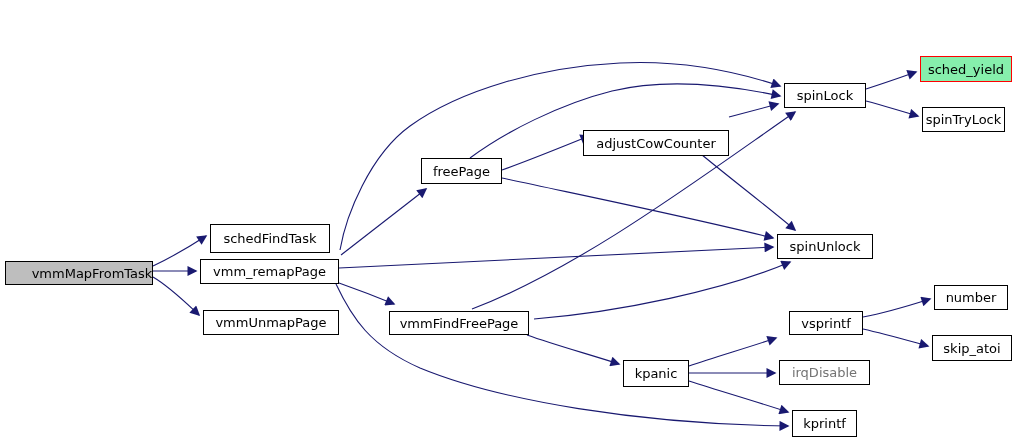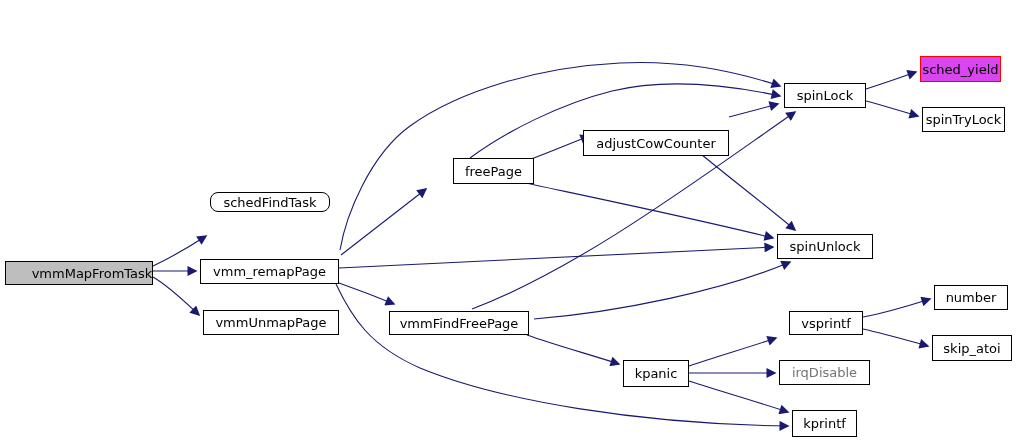--- a/index.html
+++ b/index.html
@@ -78,42 +78,42 @@
         <path d="M866,89 C885,83 899,78 916,72" class="edge" stroke="#191970" marker-end="url(#arrowhead)"></path>
         <path d="M866,101 C885,106 900,111 918,116" class="edge" stroke="#191970" marker-end="url(#arrowhead)"></path>
         <path d="M863,317 C885,313 908,306 930,299" class="edge" stroke="#191970" marker-end="url(#arrowhead)"></path>
         <path d="M863,329 C885,334 906,340 928,346" class="edge" stroke="#191970" marker-end="url(#arrowhead)"></path>
       </g>
   </svg>
   <div id="node-layer">
       <div class="node root" style="left: 5px; top: 261px; width: 148px; height: 24px; background: rgb(190, 190, 190); border-color: rgb(0, 0, 0); color: rgb(0, 0, 0);">
         <span>vmmMapFromTask</span>
       </div>
-      <div class="node" style="left: 210px; top: 192px; width: 120px; height: 20px; background: rgb(255, 255, 255); border-color: rgb(0, 0, 0); color: rgb(0, 0, 0); border-radius: 8px;">
+      <div class="node" style="left: 210px; top: 224px; width: 120px; height: 29px; background: rgb(255, 255, 255); border-color: rgb(0, 0, 0); color: rgb(0, 0, 0);">
         <span>schedFindTask</span>
       </div>
       <div class="node" style="left: 200px; top: 259px; width: 139px; height: 25px; background: rgb(255, 255, 255); border-color: rgb(0, 0, 0); color: rgb(0, 0, 0);">
         <span>vmm_remapPage</span>
       </div>
       <div class="node" style="left: 203px; top: 310px; width: 136px; height: 25px; background: rgb(255, 255, 255); border-color: rgb(0, 0, 0); color: rgb(0, 0, 0);">
         <span>vmmUnmapPage</span>
       </div>
-      <div class="node" style="left: 421px; top: 158px; width: 81px; height: 26px; background: rgb(255, 255, 255); border-color: rgb(0, 0, 0); color: rgb(0, 0, 0); margin-left: 32px;">
+      <div class="node" style="left: 421px; top: 158px; width: 81px; height: 26px; background: rgb(255, 255, 255); border-color: rgb(0, 0, 0); color: rgb(0, 0, 0);">
         <span>freePage</span>
       </div>
       <div class="node" style="left: 583px; top: 107px; width: 146px; height: 26px; background: rgb(255, 255, 255); border-color: rgb(0, 0, 0); color: rgb(0, 0, 0); margin-top: 23px;">
         <span>adjustCowCounter</span>
       </div>
       <div class="node" style="left: 389px; top: 311px; width: 140px; height: 24px; background: rgb(255, 255, 255); border-color: rgb(0, 0, 0); color: rgb(0, 0, 0);">
         <span>vmmFindFreePage</span>
       </div>
       <div class="node" style="left: 784px; top: 83px; width: 82px; height: 25px; background: rgb(255, 255, 255); border-color: rgb(0, 0, 0); color: rgb(0, 0, 0);">
         <span>spinLock</span>
       </div>
-      <div class="node" style="left: 920px; top: 56px; width: 81px; height: 26px; background: #d946ef; border-color: rgb(255, 0, 0); color: rgb(0, 0, 0);">
+      <div class="node" style="left: 920px; top: 56px; width: 92px; height: 26px; background: #86efac; border-color: rgb(255, 0, 0); color: rgb(0, 0, 0);">
         <span>sched_yield</span>
       </div>
       <div class="node" style="left: 922px; top: 107px; width: 83px; height: 25px; background: rgb(255, 255, 255); border-color: rgb(0, 0, 0); color: rgb(0, 0, 0);">
         <span>spinTryLock</span>
       </div>
       <div class="node" style="left: 777px; top: 234px; width: 96px; height: 25px; background: rgb(255, 255, 255); border-color: rgb(0, 0, 0); color: rgb(0, 0, 0);">
         <span>spinUnlock</span>
       </div>
       <div class="node" style="left: 789px; top: 311px; width: 74px; height: 24px; background: rgb(255, 255, 255); border-color: rgb(0, 0, 0); color: rgb(0, 0, 0);">
         <span>vsprintf</span>

